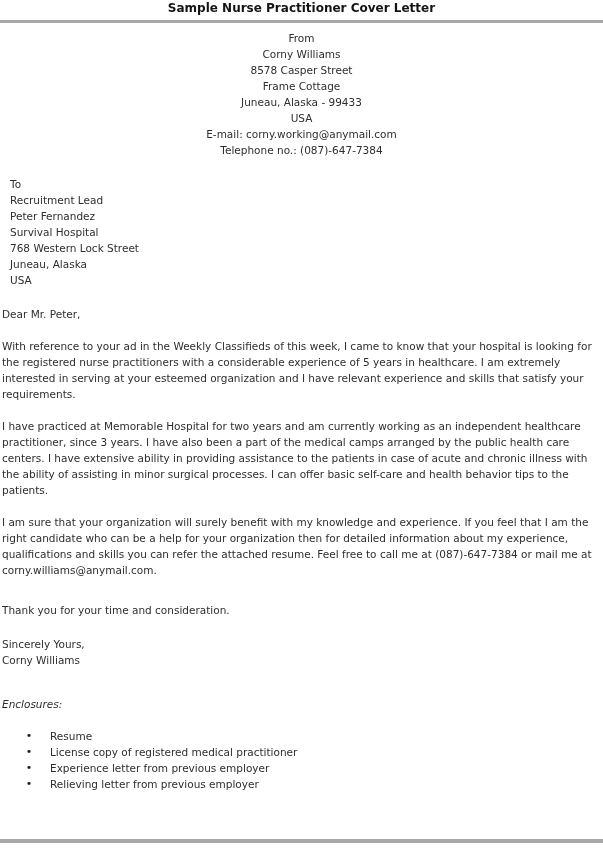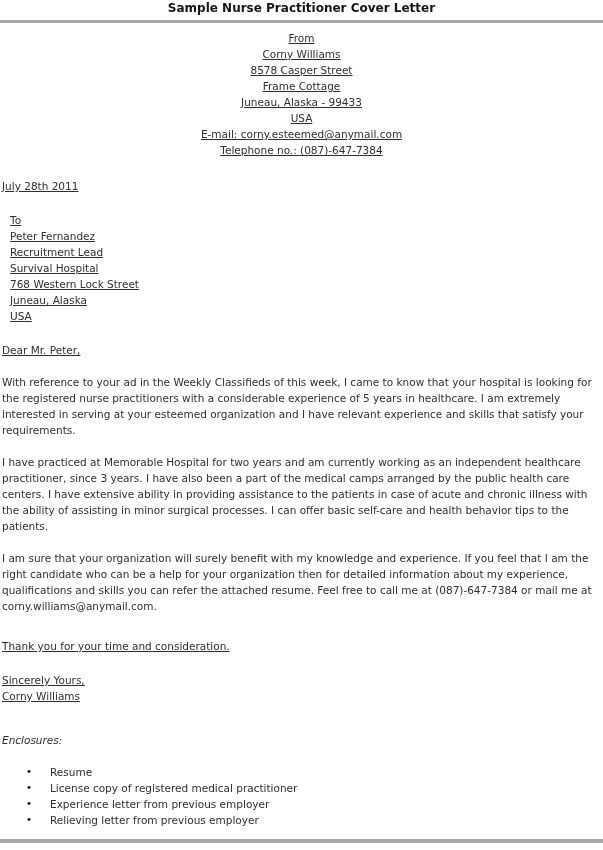--- a/index.html
+++ b/index.html
@@ -41,21 +41,21 @@
     width: 603px;
     height: 4px;
   }
   .content {
     padding: 0 2px;
   }
   .sender-block {
     margin-top: 7px;
     text-align: center;
   }
-  .line { white-space: pre-wrap; text-decoration: underline; }
+  .line { white-space: pre-wrap; }
   .date-line { margin-top: 20px; }
   .recipient-block { margin-top: 18px; margin-left: 8px; }
   .salutation { margin-top: 18px; }
   .para { margin: 16px 0 0 0; }
   .closing-thanks { margin-top: 24px; }
   .signature-block { margin-top: 18px; }
   .enclosures-heading {
     margin-top: 28px;
     font-style: italic;
   }
@@ -89,30 +89,29 @@
 
   <div class="content">
 
     <div class="sender-block">
       <div class="line">From</div>
       <div class="line">Corny Williams</div>
       <div class="line">8578 Casper Street</div>
       <div class="line">Frame Cottage</div>
       <div class="line">Juneau, Alaska - 99433</div>
       <div class="line">USA</div>
-      <div class="line">E-mail: corny.esteemed@anymail.com</div>
+      <div class="line">E-mail: corny.working@anymail.com</div>
       <div class="line">Telephone no.: (087)-647-7384</div>
     </div>
 
-    <div class="line date-line">July 28th 2011</div>
 
     <div class="recipient-block">
       <div class="line">To</div>
+      <div class="line">Recruitment Lead</div>
       <div class="line">Peter Fernandez</div>
-      <div class="line">Recruitment Lead</div>
       <div class="line">Survival Hospital</div>
       <div class="line">768 Western Lock Street</div>
       <div class="line">Juneau, Alaska</div>
       <div class="line">USA</div>
     </div>
 
     <div class="line salutation">Dear Mr. Peter,</div>
 
     <p class="para">With reference to your ad in the Weekly Classifieds of this week, I came to know that your hospital is looking for the registered nurse practitioners with a considerable experience of 5 years in healthcare. I am extremely interested in serving at your esteemed organization and I have relevant experience and skills that satisfy your requirements.</p>
     <p class="para">I have practiced at Memorable Hospital for two years and am currently working as an independent healthcare practitioner, since 3 years. I have also been a part of the medical camps arranged by the public health care centers. I have extensive ability in providing assistance to the patients in case of acute and chronic illness with the ability of assisting in minor surgical processes. I can offer basic self-care and health behavior tips to the patients.</p>

